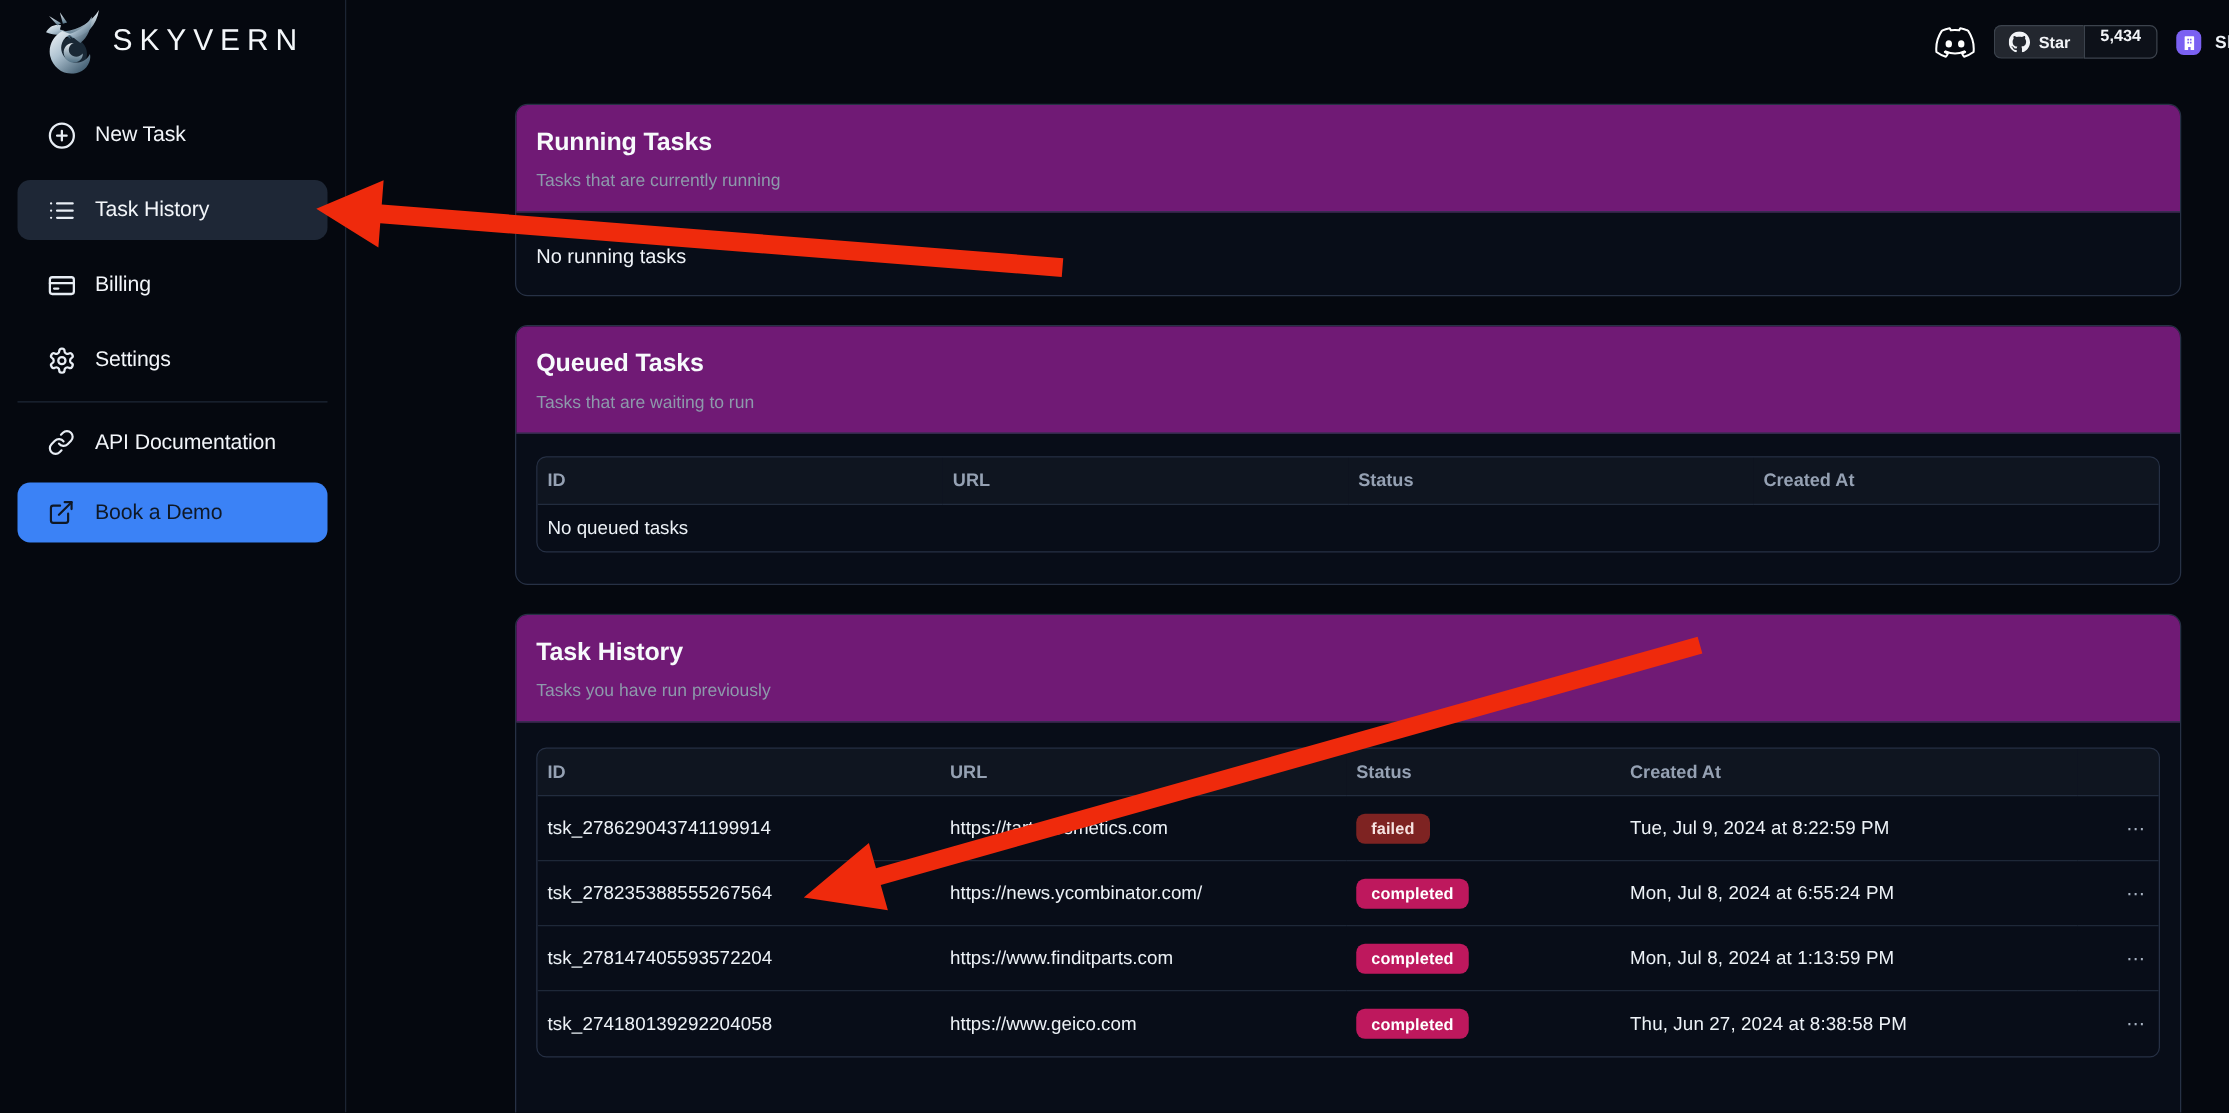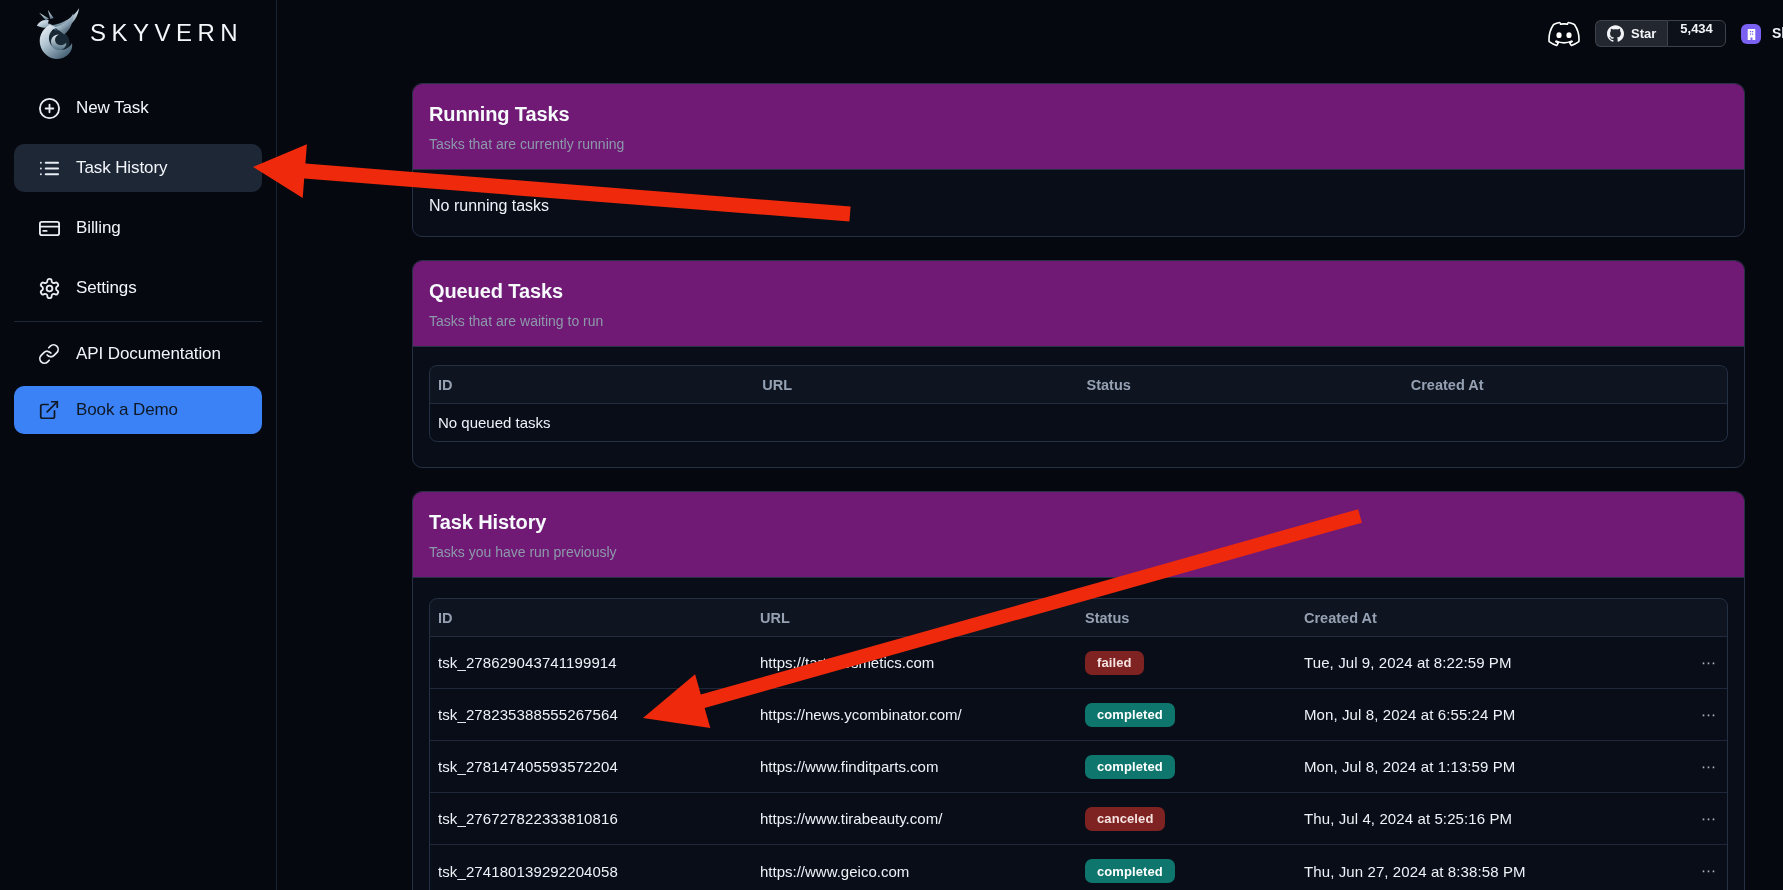--- a/index.html
+++ b/index.html
@@ -84,21 +84,21 @@
   tbody tr:last-child td { border-bottom:none; }
   .tbl-queued tbody td { height:37px; }
   .tbl-history tbody td { height:52px; }
   .tbl-history tbody tr { cursor:pointer; }
   .cell-id { letter-spacing:0.1px; }
   .cell-date { letter-spacing:0.1px; }
   .badge {
     display:inline-block; padding:4.5px 12px; border-radius:7px;
     font-size:13px; font-weight:700; color:#FFFFFF; letter-spacing:0.1px;
   }
-  .badge-completed { background:#0f766e; }
+  .badge-completed { background:#be185d; }
   .badge-failed, .badge-canceled { background:#7E2322; color:#F6E3E1; }
   .row-menu {
     width:26px; height:22px; border:none; background:transparent; color:#A8B3C2;
     font-size:15px; cursor:pointer; letter-spacing:1px; text-align:right; padding:0;
   }
   .cell-actions { text-align:right; padding-right:10px !important; }
   
   .overlay { position:absolute; left:0; top:0; width:1783px; height:890px; z-index:50; pointer-events:none; }
   svg.icon { display:block; }
 </style>
@@ -313,27 +313,20 @@
   </tr>
 
   <tr>
     <td class="cell-id">tsk_278147405593572204</td>
     <td class="cell-url">https://www.finditparts.com</td>
     <td><span class="badge badge-completed">completed</span></td>
     <td class="cell-date">Mon, Jul 8, 2024 at 1:13:59 PM</td>
     <td class="cell-actions"><button class="row-menu">⋯</button></td>
   </tr>
 
-  <tr>
-    <td class="cell-id">tsk_276727822333810816</td>
-    <td class="cell-url">https://www.tirabeauty.com/</td>
-    <td><span class="badge badge-canceled">canceled</span></td>
-    <td class="cell-date">Thu, Jul 4, 2024 at 5:25:16 PM</td>
-    <td class="cell-actions"><button class="row-menu">⋯</button></td>
-  </tr>
 
   <tr>
     <td class="cell-id">tsk_274180139292204058</td>
     <td class="cell-url">https://www.geico.com</td>
     <td><span class="badge badge-completed">completed</span></td>
     <td class="cell-date">Thu, Jun 27, 2024 at 8:38:58 PM</td>
     <td class="cell-actions"><button class="row-menu">⋯</button></td>
   </tr>
 </tbody>
       </table>

